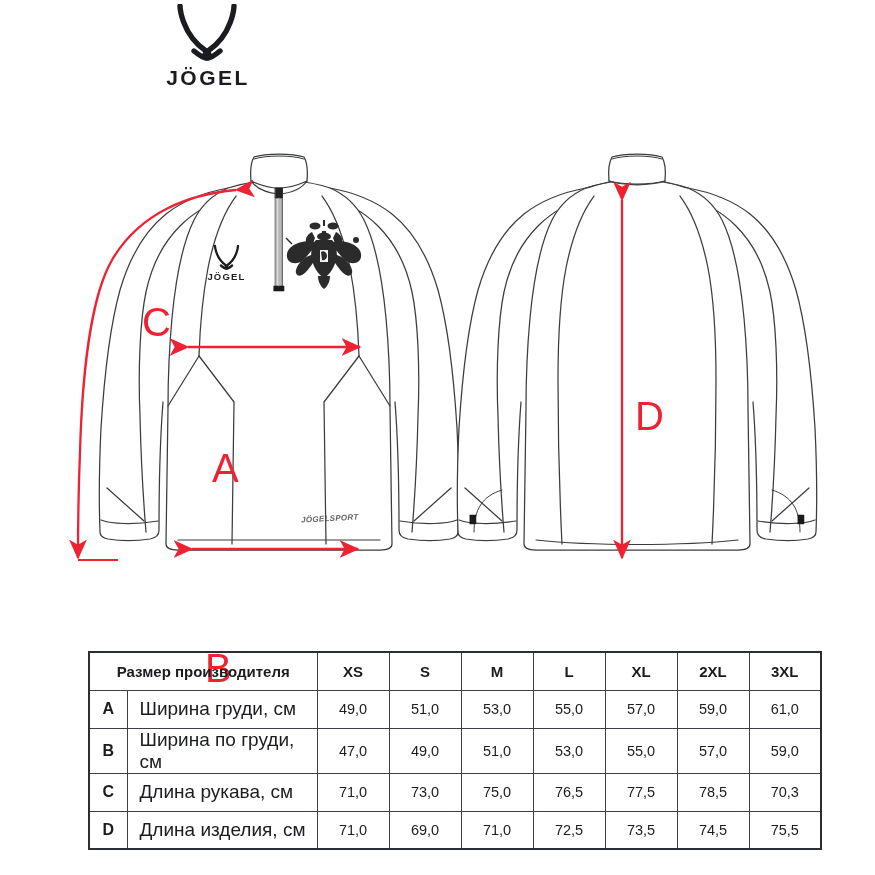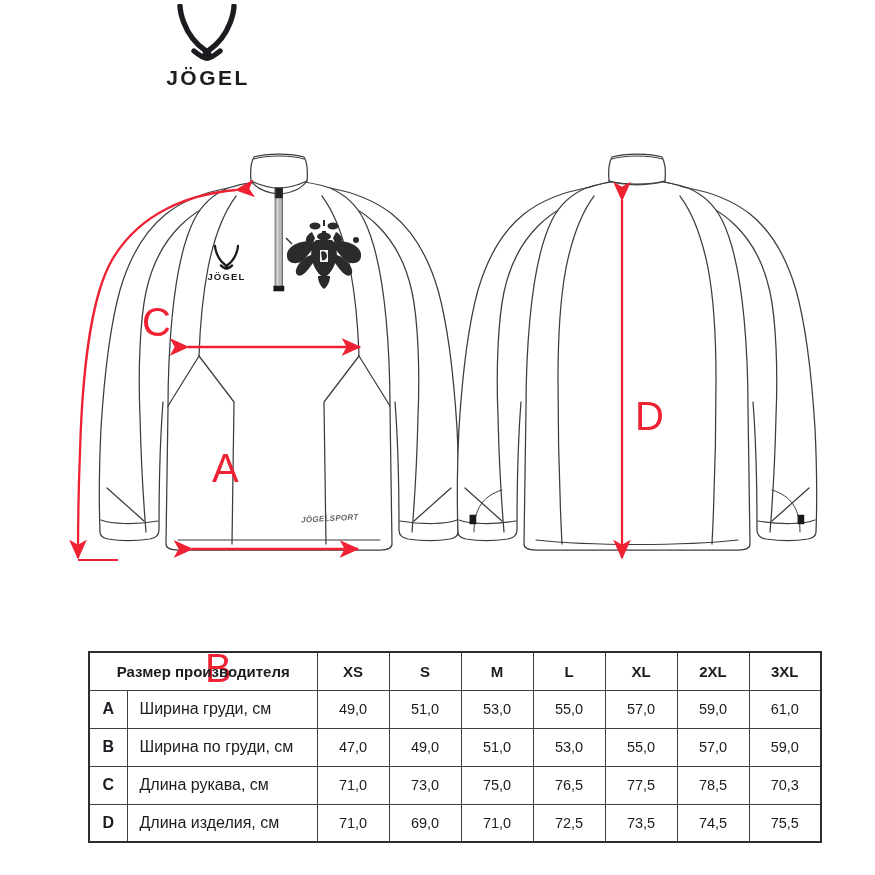--- a/index.html
+++ b/index.html
@@ -123,21 +123,21 @@
   }
   #size-table td.letter-cell {
     width: 38px;
     font-weight: 700;
     font-size: 16px;
     border-left: 2px solid #2b2e33;
   }
   #size-table td.desc-cell {
     text-align: left;
     padding-left: 12px;
-    font-size: 16px;
+    font-size: 19px;
     font-weight: 400;
   }
   #size-table td.size-cell {
     font-weight: 400;
   }
   #size-table td.last-col {
     border-right: 2px solid #2b2e33;
     margin-left: 39px;
   }
 </style>

